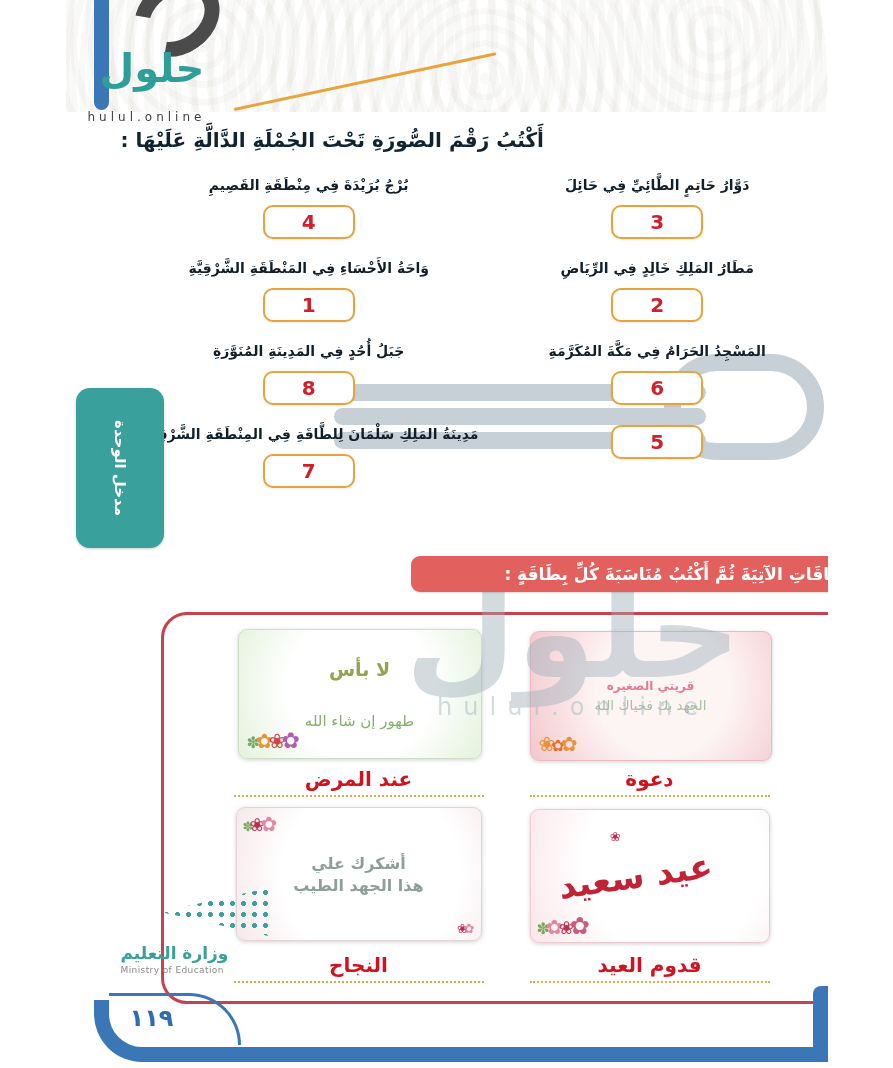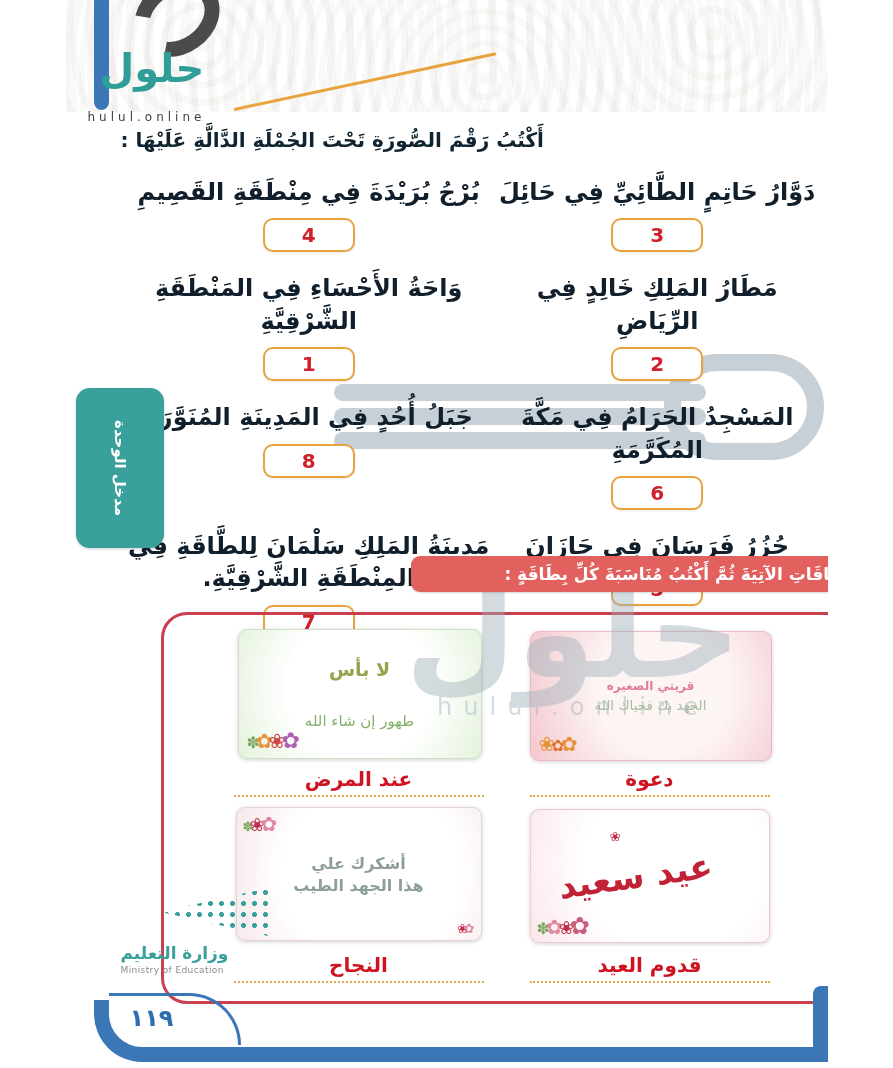--- a/index.html
+++ b/index.html
@@ -76,21 +76,21 @@
     font-size:20px; font-weight:bold; color:#0f2330;
   }
   .rows { margin-top:24px; }
   .row { display:flex; margin-bottom:20px; }
   .row .cell { text-align:center; }
   .cell.right { width:46%; }
   .cell.left  { width:54%; }
   .row.r3 { margin-top:12px; }
   .row.r4 { margin-top:14px; }
   .sentence {
-    font-size:24px; font-weight:bold; color:#101f2b; margin-bottom:10px;
+    font-size:14px; font-weight:bold; color:#101f2b; margin-bottom:10px;
     line-height:1.35;
   }
   .answer-box {
     margin:0 auto; width:92px; height:34px; background:#ffffff;
     border:2.5px solid #e8a33d; border-radius:10px; box-sizing:border-box;
     display:flex; align-items:center; justify-content:center;
     box-shadow:0 1px 2px rgba(0,0,0,.08);
   }
   .answer-box span { font-size:20px; font-weight:bold; color:#d0202a; }
 
@@ -274,21 +274,20 @@
         <div class="cell left">
           <div class="sentence">جَبَلُ أُحُدٍ فِي المَدِينَةِ المُنَوَّرَةِ</div>
           <div class="answer-box">
               <span>8</span>
             </div>
         </div>
       </div>
 
       <div class="row r4">
         <div class="cell right">
-          <div class="sentence">جُزُرُ فَرَسَانَ فِي جَازَانَ</div>
           <div class="answer-box">
               <span>5</span>
             </div>
         </div>
         <div class="cell left">
           <div class="sentence">مَدِينَةُ المَلِكِ سَلْمَانَ لِلطَّاقَةِ فِي المِنْطَقَةِ الشَّرْقِيَّةِ.</div>
           <div class="answer-box">
               <span>7</span>
             </div>
         </div>

